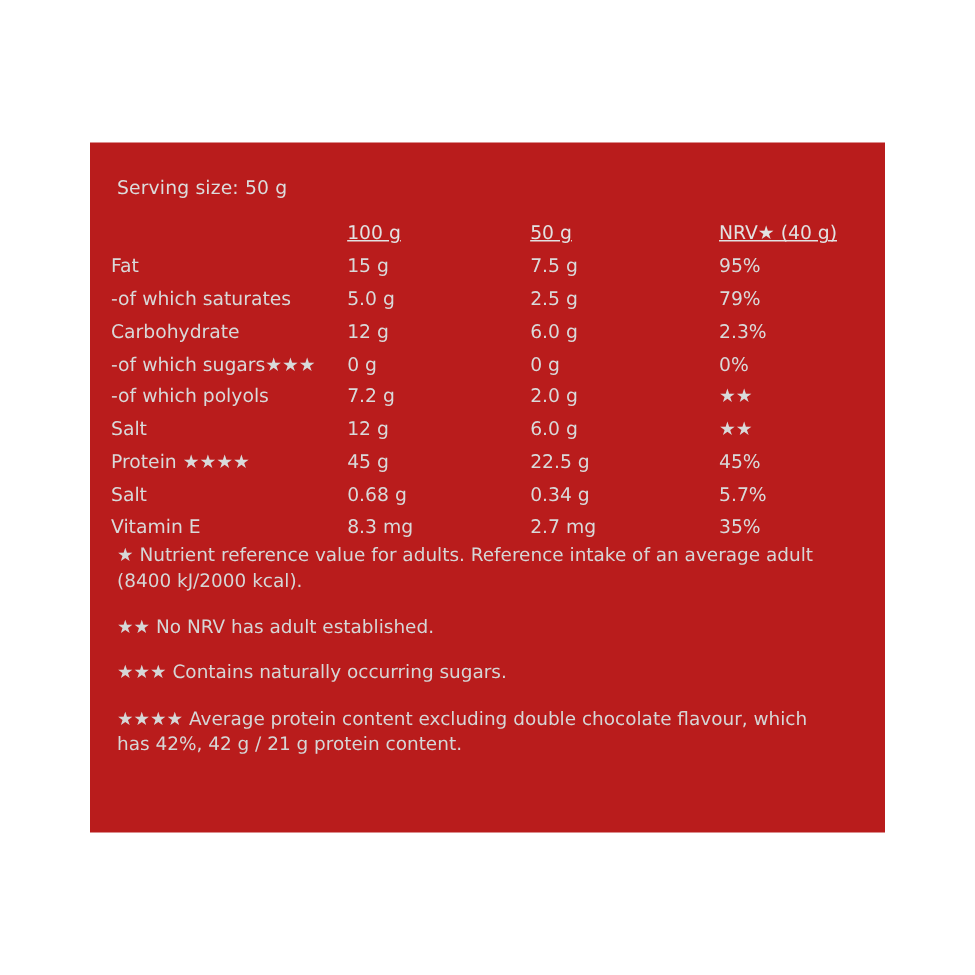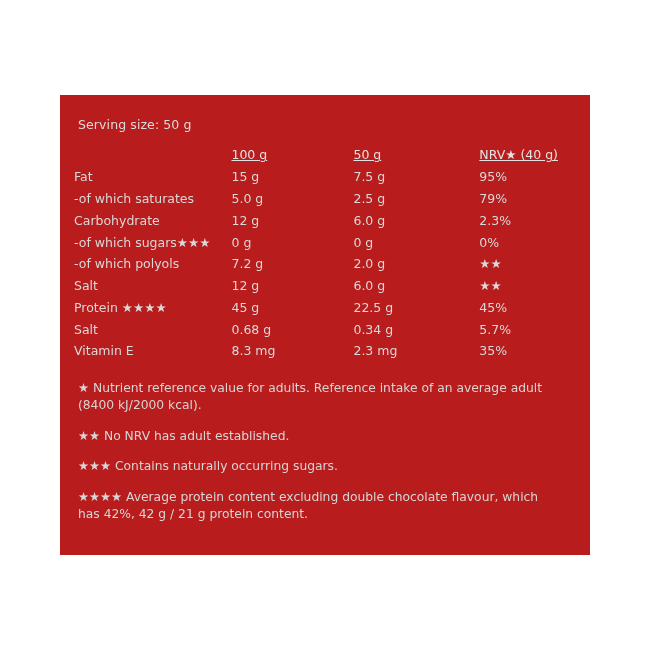--- a/index.html
+++ b/index.html
@@ -47,21 +47,20 @@
   table.nutrition th {
     color: #e2e2e2;
     text-decoration: underline;
   }
   col.c-label { width: 158px; }
   col.c-100   { width: 124px; }
   col.c-50    { width: 128px; }
   col.c-nrv   { width: auto; }
   .cell-pad { padding-left: 4px; }
   .notes {
-    margin-top: 18px;
     margin-left: 4px;
     margin-right: 6px;
   }
   .note {
     font-size: 12.3px;
     line-height: 1.42;
     color: #d6d6d6;
     margin-bottom: 13px;
   }
   .note:last-child { margin-bottom: 0; }
@@ -133,21 +132,21 @@
       </tr>
       <tr>
         <td class="cell-pad">Salt</td>
         <td>0.68 g</td>
         <td>0.34 g</td>
         <td>5.7%</td>
       </tr>
       <tr>
         <td class="cell-pad">Vitamin E</td>
         <td>8.3 mg</td>
-        <td>2.3 mg</td>
+        <td>2.7 mg</td>
         <td>35%</td>
       </tr>
     </tbody>
   </table>
 
   <div class="notes">
     <div class="note">★ Nutrient reference value for adults. Reference intake of an average adult (8400 kJ/2000 kcal).</div>
     <div class="note">★★ No NRV has adult established.</div>
     <div class="note">★★★ Contains naturally occurring sugars.</div>
     <div class="note">★★★★ Average protein content excluding double chocolate flavour, which has 42%, 42 g / 21 g protein content.</div>

